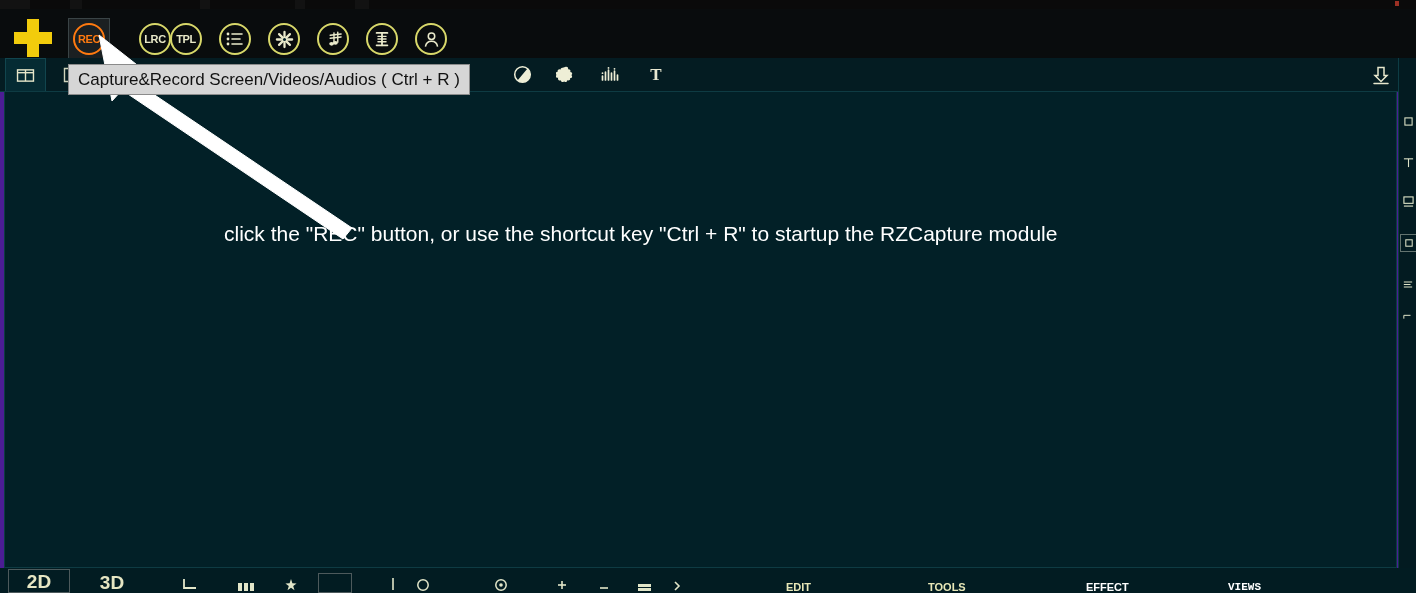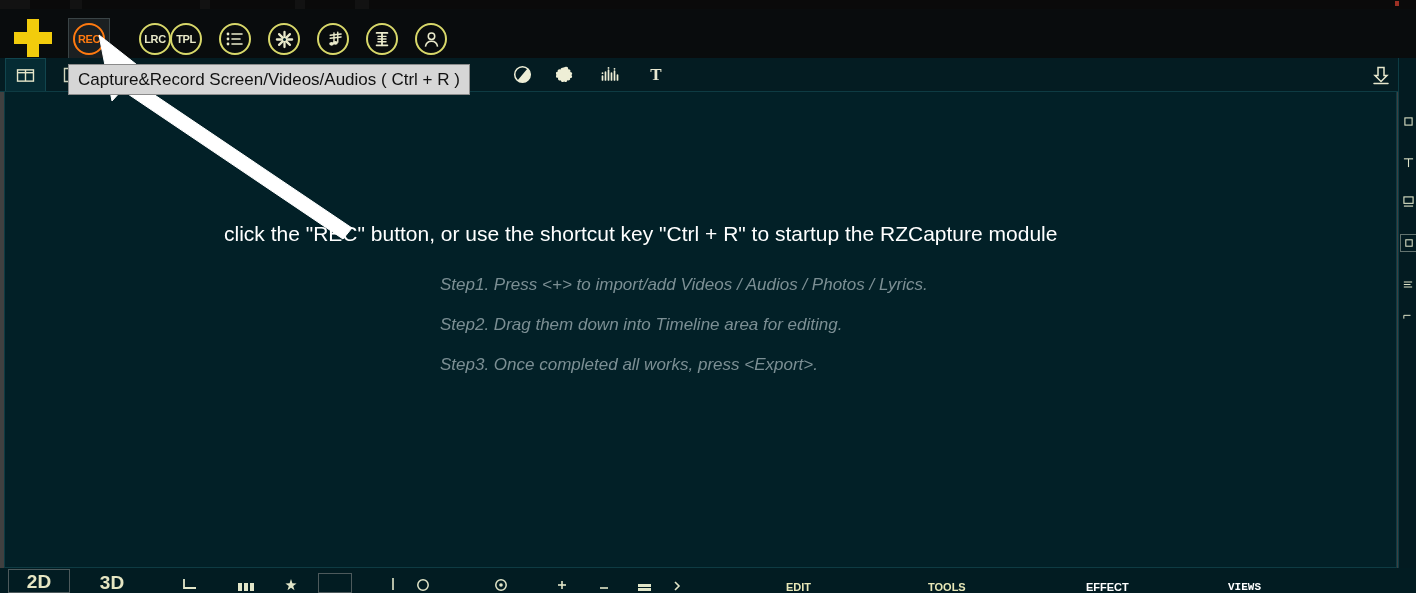--- a/index.html
+++ b/index.html
@@ -8,21 +8,21 @@
     background: #000;
   }
   body {
     font-family: "Liberation Sans", sans-serif;
   }
   #app {
     position: relative;
     width: 1416px;
     height: 593px;
     overflow: hidden;
-    background: #404040;
+    background: #4c1d95;
   }
 
   
   .os-strip {
     position: absolute;
     left: 0; top: 0;
     width: 1416px; height: 9px;
     background: #0a0a0a;
   }
   .os-strip .os-ghost {
@@ -401,25 +401,20 @@
     <svg width="22" height="22" viewBox="0 0 22 22" stroke="#e7e7cd" stroke-width="1.5" fill="none" stroke-linecap="round">
       <path d="M8 3.5h6v8h3l-6 6-6-6h3z"></path>
       <line x1="4" y1="19.5" x2="18" y2="19.5"></line>
     </svg>
   </div>
 
   <div class="canvas"></div>
 
   <div class="annot-text">click the "REC" button, or use the shortcut key "Ctrl + R" to startup the RZCapture module</div>
 
-  <div class="steps">
-    <div class="step-line">Step1. Press &lt;+&gt; to import/add Videos / Audios / Photos / Lyrics.</div>
-    <div class="step-line">Step2. Drag them down into Timeline area for editing.</div>
-    <div class="step-line">Step3. Once completed all works, press &lt;Export&gt;.</div>
-  </div>
 
   <svg class="arrow-svg" viewBox="0 0 1416 593">
     <polygon points="99,35 141,68 131,79 352,228 343,239 122,90 112,101" fill="#ffffff" stroke="#ffffff" stroke-width="1"></polygon>
   </svg>
 
   <div class="tooltip">Capture&amp;Record Screen/Videos/Audios ( Ctrl + R )</div>
 
   <div class="right-rail">
     <div class="rail-ico" style="top:56px;">
       <svg width="9" height="9" viewBox="0 0 10 10" stroke="#dfe4c8" stroke-width="1.2" fill="none">

